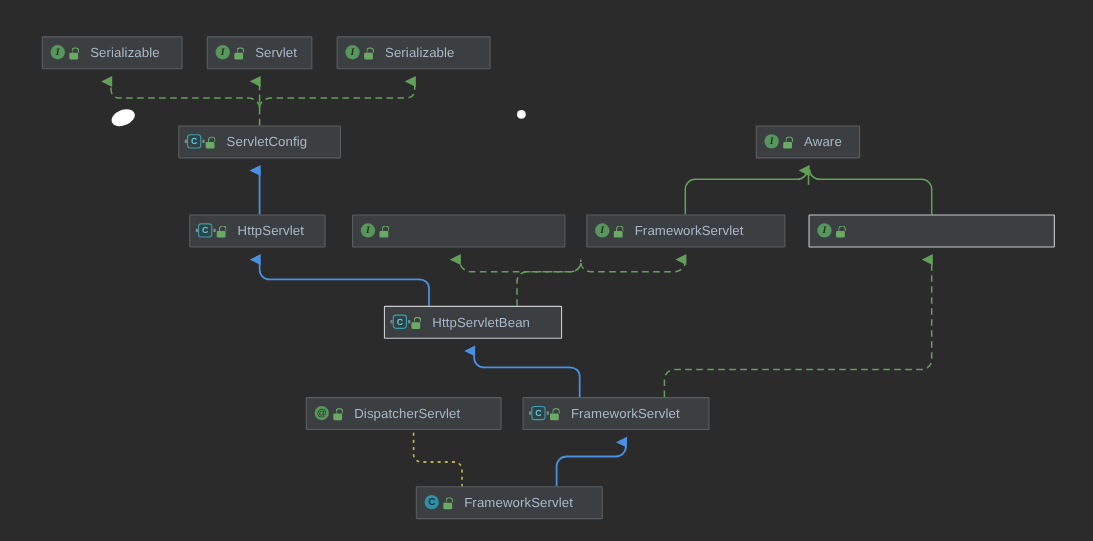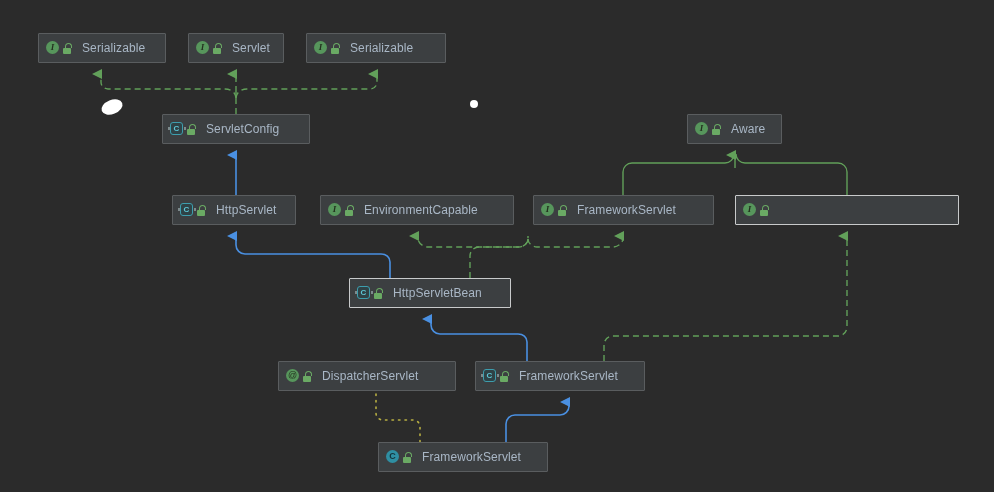--- a/index.html
+++ b/index.html
@@ -284,21 +284,20 @@
   <div class="uml-node" style="left:320px; top:195px; width:194px;">
     <span class="node-icon">
         <span class="ico-interface">I</span>
       </span>
     <span class="node-lock">
         <span class="lock-glyph">
           <span class="shackle"></span>
           <span class="body"></span>
         </span>
       </span>
-    <span class="node-label">EnvironmentCapable</span>
   </div>
 
   <div class="uml-node" style="left:533px; top:195px; width:181px;">
     <span class="node-icon">
         <span class="ico-interface">I</span>
       </span>
     <span class="node-lock">
         <span class="lock-glyph">
           <span class="shackle"></span>
           <span class="body"></span>

